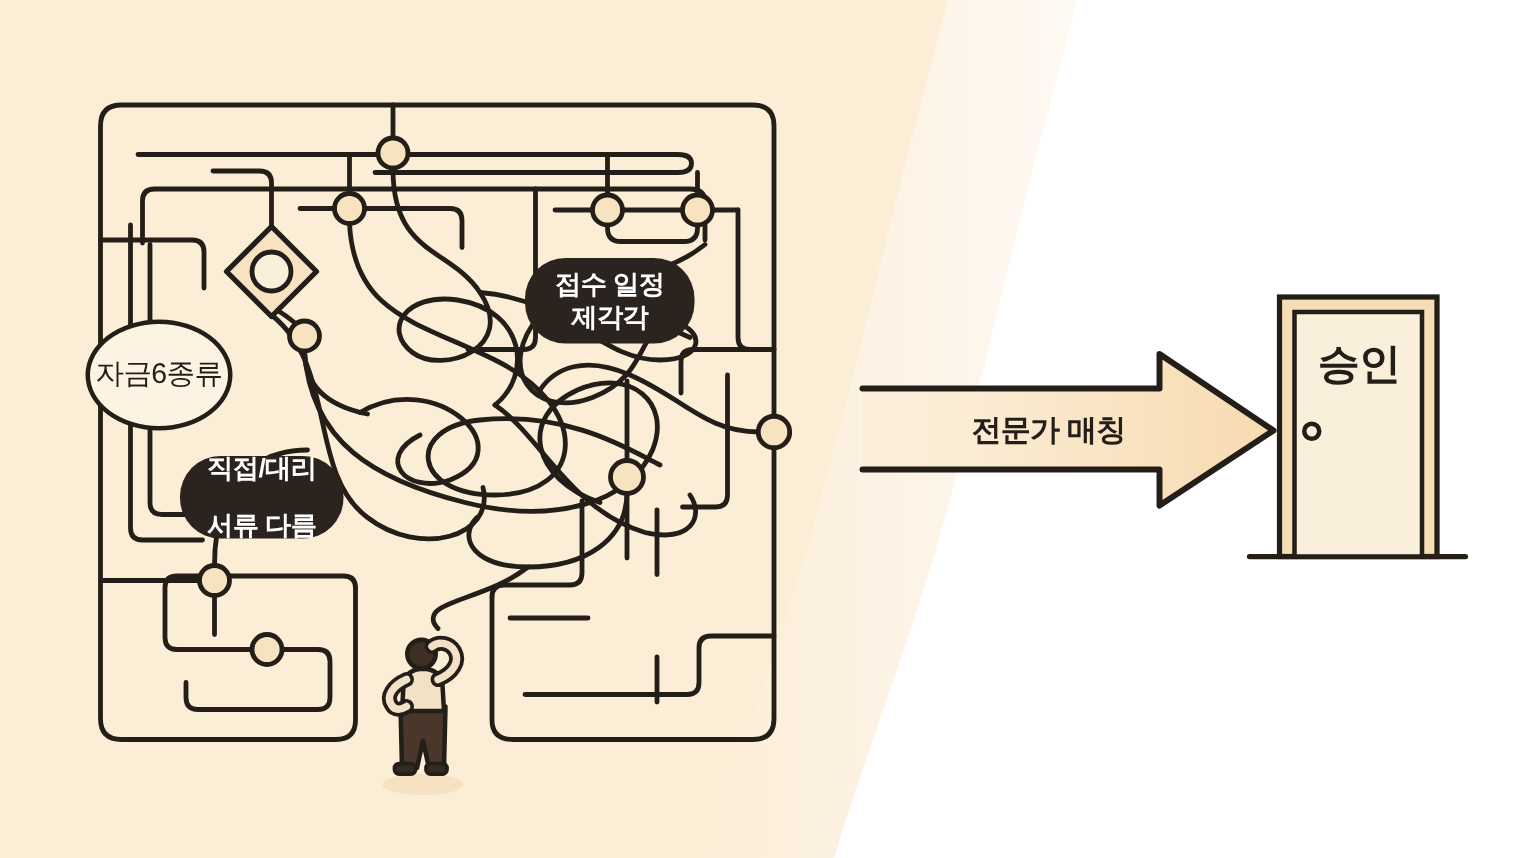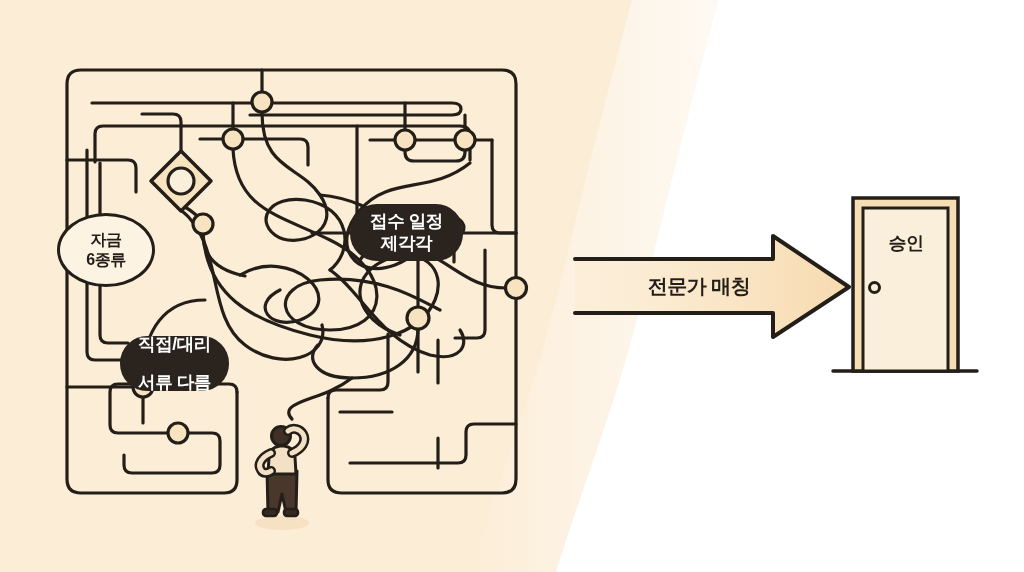--- a/index.html
+++ b/index.html
@@ -15,38 +15,38 @@
   .stage{position:absolute;inset:0;width:1024px;height:572px;}
   svg.scene{position:absolute;left:0;top:0;width:1024px;height:572px;display:block;}
   .line{fill:none;stroke:var(--ink);stroke-width:3.2;stroke-linecap:round;stroke-linejoin:round;}
   .node{fill:var(--node);stroke:var(--ink);stroke-width:3.2;}
   .diamond{fill:var(--node);stroke:var(--ink);stroke-width:3.5;stroke-linejoin:round;}
   .diamond-hole{fill:var(--door-panel);stroke:var(--ink);stroke-width:3.2;}
   .limb-outline{fill:none;stroke:var(--ink);stroke-width:10;stroke-linecap:round;}
   .limb-fill{fill:none;stroke:var(--shirt);stroke-width:5;stroke-linecap:round;}
   .label,.badge{
     position:absolute;display:flex;flex-direction:column;align-items:center;justify-content:center;
-    text-align:center;font-weight:800;line-height:1.24;letter-spacing:-0.4px;white-space:nowrap;margin-top:32px;
+    text-align:center;font-weight:800;line-height:1.24;letter-spacing:-0.4px;white-space:nowrap;
   }
   .badge{background:var(--badge);color:var(--badge-text);border-radius:27px;font-size:17.5px;}
   .oval-label{
-    position:absolute;display:flex;flex-direction:column;align-items:center;justify-content:center;
-    text-align:center;font-weight:700;line-height:1.22;letter-spacing:-0.4px;white-space:nowrap;
+    position:absolute;display:flex;flex-direction:row;align-items:center;justify-content:center;
+    text-align:center;font-weight:400;line-height:1.22;letter-spacing:-0.4px;white-space:nowrap;
     background:var(--label-fill);border:3.5px solid var(--ink);border-radius:50%;
-    color:var(--ink);font-size:16px;
+    color:var(--ink);font-size:19px;
   }
   .arrow-label{
     position:absolute;left:599px;top:270px;width:200px;height:32px;
     display:flex;align-items:center;justify-content:center;
     font-size:20px;font-weight:800;letter-spacing:-0.5px;color:var(--ink);white-space:nowrap;
   }
   .door-label{
     position:absolute;left:856px;top:228px;width:100px;height:30px;
     display:flex;align-items:center;justify-content:center;
-    font-size:18px;font-weight:800;letter-spacing:-0.5px;color:var(--ink);white-space:nowrap;
+    font-size:28px;font-weight:800;letter-spacing:-0.5px;color:var(--ink);white-space:nowrap;
   }
   .pos-funds{left:57px;top:213px;width:92px;height:68px;}
   .pos-schedule{left:350px;top:172px;width:113px;height:57px;}
   .pos-docs{left:120px;top:304px;width:109px;height:55px;gap:16px;}
   .pos-rates{left:389px;top:382px;width:104px;height:57px;}
 </style>
 </head>
 <body>
 
 <div class="stage">

